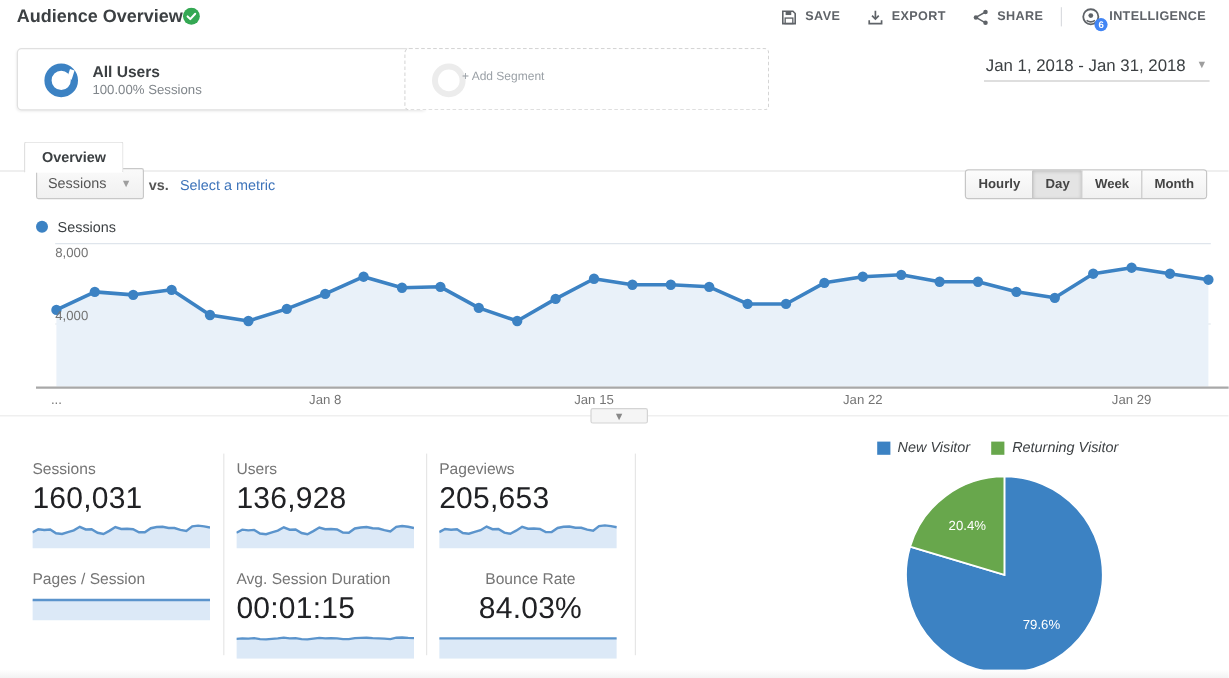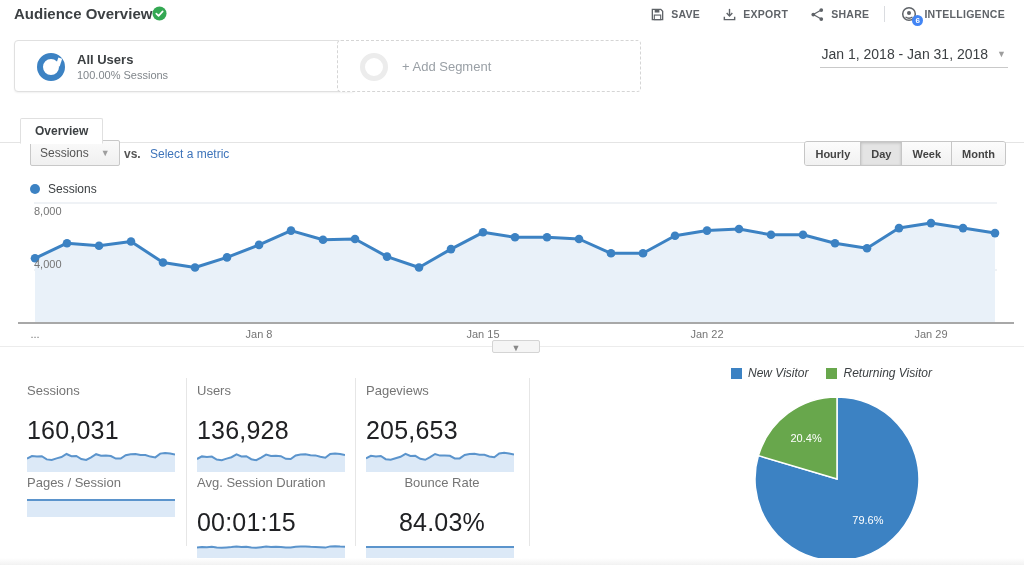--- a/index.html
+++ b/index.html
@@ -21,21 +21,21 @@
   
   .seg-card { position:absolute; top:40px; height:52px; border-radius:4px; background:#fff; }
   .seg-all { left:14px; width:341px; border:1px solid #e0e0e0; box-shadow:0 1px 2px rgba(0,0,0,.06); }
   .seg-add { left:337px; width:304px; border:1px dashed #d5d5d5; }
   .ring { position:absolute; left:22px; top:12px; width:28px; height:28px; border-radius:50%; }
   .ring-blue { border:6px solid #3c82c3; }
   .ring-gray { border:5px solid #ececec; }
   .ring-notch { position:absolute; left:14px; top:-1px; width:4px; height:8px; background:#fff; transform:rotate(18deg); }
   .seg-title { position:absolute; left:62px; top:11px; font-size:13px; font-weight:bold; color:#3c4043; }
   .seg-sub { position:absolute; left:62px; top:28px; font-size:11px; color:#80868b; }
-  .seg-add-label { position:absolute; left:64px; top:18px; font-size:13px; color:#9aa0a6;text-align:center; }
+  .seg-add-label { position:absolute; left:47px; top:18px; font-size:10px; color:#9aa0a6;text-align:center; }
   .date-selector { position:absolute; right:16px; top:44px; padding:2px 2px 5px 2px; border-bottom:1px solid #c9c9c9;
     font-size:14px; color:#3c4043; cursor:pointer; display:flex; align-items:center; gap:9px; }
   .caret { font-size:9px; color:#9e9e9e; }
 
   
   .tabstrip { position:absolute; left:0; right:0; top:115px; height:28px; border-bottom:1px solid #e4e4e4; background:#fff; }
   .tab-active { position:absolute; left:20px; top:3px; height:26px; line-height:25px; padding:0 14px;
     background:#fff; border:1px solid #e0e0e0; border-bottom:1px solid #fff; border-radius:2px 2px 0 0;
     font-size:12px; font-weight:bold; color:#3c4043; z-index:2; }
 
@@ -49,31 +49,31 @@
     border:1px solid #c6c6c6; border-radius:3px; overflow:hidden; }
   .gran-btn { display:flex; align-items:center; padding:0 10px; font-size:11px; font-weight:bold; color:#444;
     background:linear-gradient(#fcfcfc,#f1f1f1); border:none; border-left:1px solid #c6c6c6; cursor:pointer;
     font-family:"Liberation Sans", sans-serif; }
   .gran-btn:first-child { border-left:none; }
   .gran-btn.active { background:#e4e4e4; box-shadow:inset 0 1px 3px rgba(0,0,0,.18); }
 
   
   .legend { position:absolute; left:30px; top:182px; display:flex; align-items:center; gap:8px; font-size:12px; color:#3c4043; }
   .legend-dot { width:10px; height:10px; border-radius:50%; background:#3c82c3; }
-  .chart-region { position:absolute; left:4px; top:196px; width:912px; height:150px; }
+  .chart-region { position:absolute; left:16px; top:196px; width:912px; height:150px; }
   .tick-label { position:absolute; font-size:11px; color:#757575; white-space:nowrap; }
   .chart-divider { position:absolute; left:0; right:0; top:346px; height:1px; background:#ececec; }
   .collapse-pill { position:absolute; left:492px; top:340px; width:48px; height:13px; background:#f5f5f5;
     border:1px solid #d4d4d4; border-radius:2px; z-index:3; text-align:center; line-height:10px; cursor:pointer; }
   .collapse-pill span { font-size:9px; color:#888; }
 
   
   .sc-card { position:absolute; width:152px; }
   .sc-label { font-size:13px; color:#757575; }
-  .sc-value { font-size:25px; color:#202124; margin-top:18px; letter-spacing:.2px; }
+  .sc-value { font-size:25px; color:#202124; margin-top:3px; letter-spacing:.2px; }
   .spark { display:block; margin-top:4px; }
   .vdiv { position:absolute; width:1px; top:378px; height:168px; background:#e6e6e6; }
 
   
   .pie-legend { position:absolute; left:731px; top:366px; display:flex; gap:18px; align-items:center;
     font-size:12px; color:#3c4043; }
   .pie-legend-entry { display:flex; align-items:center; gap:6px;font-style:italic; }
   .pie-swatch { width:11px; height:11px; }
   .pie-svg { position:absolute; left:752px; top:394px; }
   .bottom-fade { position:absolute; left:0; right:0; bottom:0; height:7px; background:linear-gradient(#fff,#f2f2f2); }

